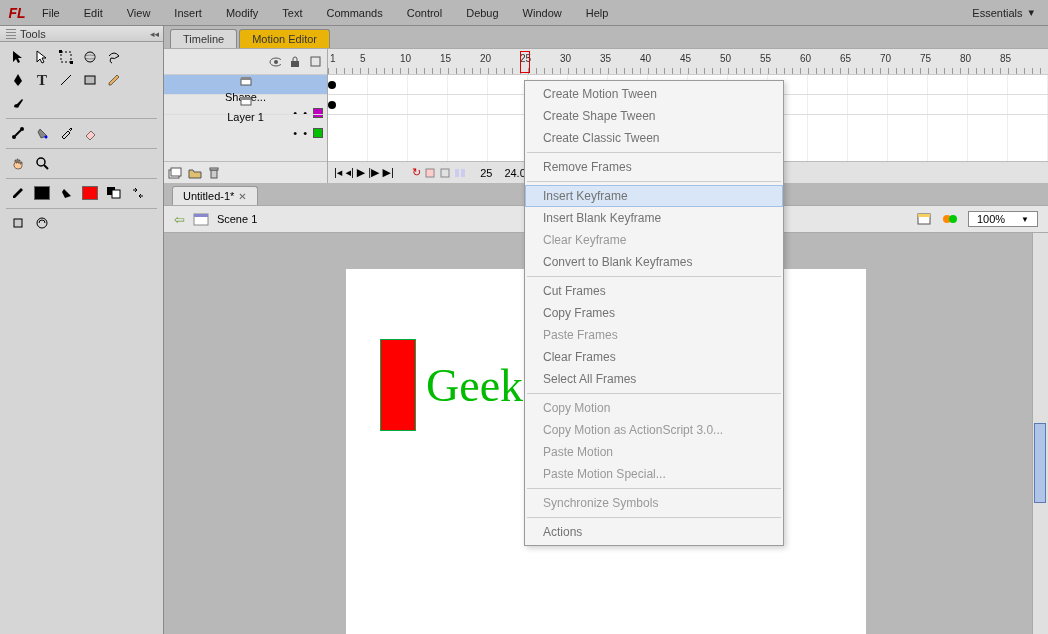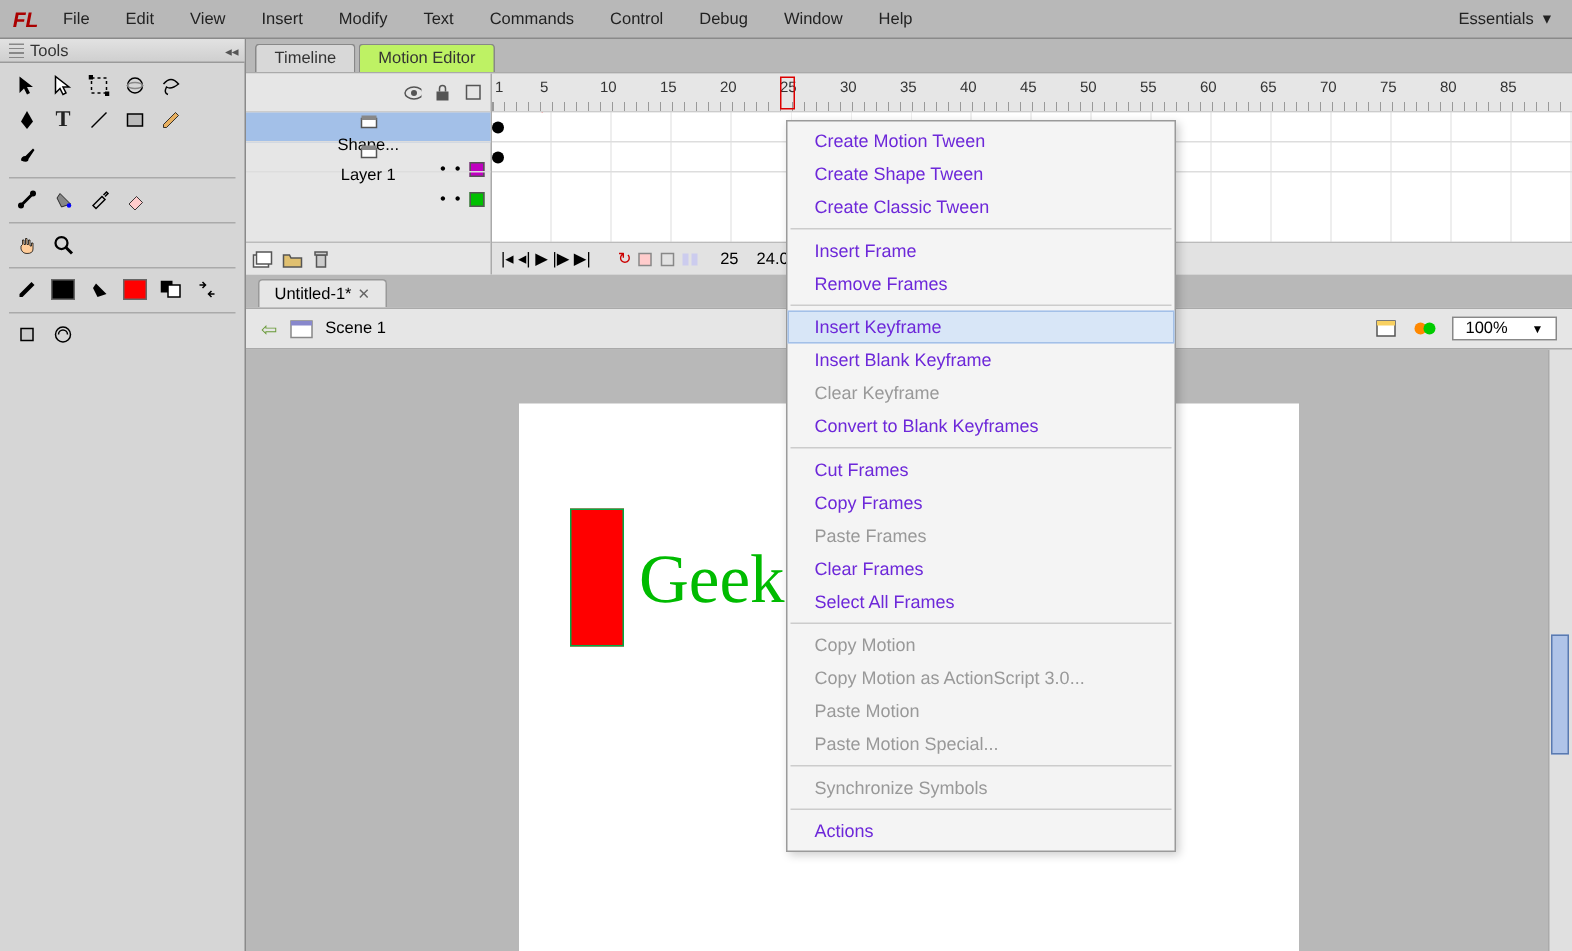--- a/index.html
+++ b/index.html
@@ -19,21 +19,21 @@
 .tools-grid { padding: 4px 6px; display: flex; flex-wrap: wrap; gap: 0; }
 .tool { width: 24px; height: 22px; display: flex; align-items: center; justify-content: center; color: #222; font-size: 13px; cursor: default; }
 .tool-row { width: 100%; height: 1px; }
 .tool-divider { width: 100%; height: 1px; background: #aaa; margin: 3px 0; }
 .swatch { width: 16px; height: 14px; border: 1px solid #666; display: inline-block; }
 
 .main { flex: 1; display: flex; flex-direction: column; }
 
 .tabs-row { height: 22px; background: #b8b8b8; display: flex; align-items: flex-end; padding-left: 6px; }
 .tab { padding: 3px 12px; background: #d8d8d8; border: 1px solid #888; border-bottom: none; margin-right: 2px; font-size: 11px; color: #333; border-radius: 3px 3px 0 0; }
-.tab.inactive { background: #bef264; }
+.tab.inactive { background: #eab308; }
 
 .timeline { background: #e6e6e6; border-top: 1px solid #aaa; height: 135px; display: flex; position: relative; }
 .timeline-left { width: 164px; background: #e6e6e6; border-right: 1px solid #aaa; display: flex; flex-direction: column; }
 .layer-header { height: 26px; display: flex; align-items: center; justify-content: flex-end; padding-right: 6px; gap: 8px; border-bottom: 1px solid #ccc; }
 .layer-header span { font-size: 11px; color: #555; }
 .layer-icon { width: 12px; height: 12px; display: flex; align-items: center; justify-content: center; }
 .layer { height: 20px; display: flex; align-items: center; padding: 0 4px; gap: 4px; border-bottom: 1px solid #ddd; font-size: 11px; flex-direction: column; }
 .layer.active { background: #a3c0e8; }
 .layer .dots { margin-left: auto; display: flex; gap: 6px; align-items: center; }
 .layer .swatch-sm { width: 10px; height: 10px; border: 1px solid #555; }
@@ -62,21 +62,21 @@
 .zoom-box { background: #fff; border: 1px solid #888; padding: 1px 8px; width: 70px; display: flex; justify-content: space-between; align-items: center;}
 
 .stage-area { flex: 1; background: #b8b8b8; display: flex; justify-content: center; overflow: hidden; position: relative; }
 .stage { width: 520px; min-height: 500px; background: #fff; margin-top: 36px; position: relative; }
 .red-rect { position: absolute; left: 34px; top: 70px; width: 36px; height: 92px; background: #f00; border: 1px solid #0a4; }
 .geeks-text { position: absolute; left: 80px; top: 90px; font-family: "Times New Roman", serif; font-size: 46px; color: #0b0; }
 .vscroll { position: absolute; right: 0; top: 0; bottom: 0; width: 16px; background: #e0e0e0; border-left: 1px solid #aaa;}
 .vscroll-thumb { position: absolute; right: 2px; width: 12px; background:#b0c4e8; border:1px solid #5a7ab0;}
 
 .ctx-menu { position: absolute; background: #f4f4f4; border: 1px solid #9a9a9a; box-shadow: 2px 2px 6px rgba(0,0,0,.2); width: 260px; z-index: 100; padding: 2px 0; }
-.ctx-item { padding: 4px 18px; font-size: 12px; color: #6d28d9; cursor: default; }
+.ctx-item { padding: 4px 18px; font-size: 12px; color: #737373; cursor: default; }
 .ctx-item.disabled { color: #999; }
 .ctx-item.highlight { background: #d8e6f7; border: 1px solid #a3c0e8; padding: 3px 17px; }
 .ctx-sep { height: 1px; background: #ccc; margin: 3px 2px; }
 
 svg { display: block; }
 </style>
 </head>
 <body>
 
 <div class="topbar">
@@ -439,21 +439,20 @@
       </div>
     </div>
   </div>
 </div>
 
 <div class="ctx-menu" id="ctx-menu" style="left:524px; top:80px;">
     <div class="ctx-item">Create Motion Tween</div>
     <div class="ctx-item">Create Shape Tween</div>
     <div class="ctx-item">Create Classic Tween</div>
     <div class="ctx-sep"></div>
-    <div class="ctx-item">Insert Frame</div>
     <div class="ctx-item">Remove Frames</div>
     <div class="ctx-sep"></div>
     <div class="ctx-item highlight">Insert Keyframe</div>
     <div class="ctx-item">Insert Blank Keyframe</div>
     <div class="ctx-item disabled">Clear Keyframe</div>
     <div class="ctx-item">Convert to Blank Keyframes</div>
     <div class="ctx-sep"></div>
     <div class="ctx-item">Cut Frames</div>
     <div class="ctx-item">Copy Frames</div>
     <div class="ctx-item disabled">Paste Frames</div>

